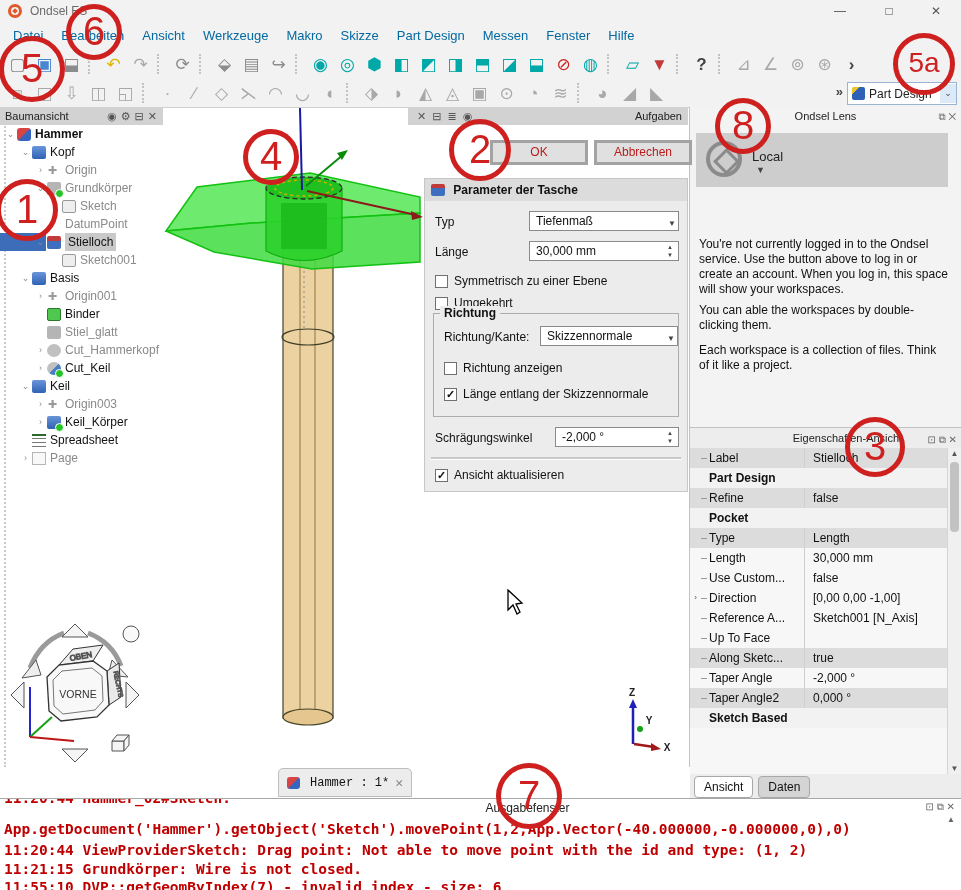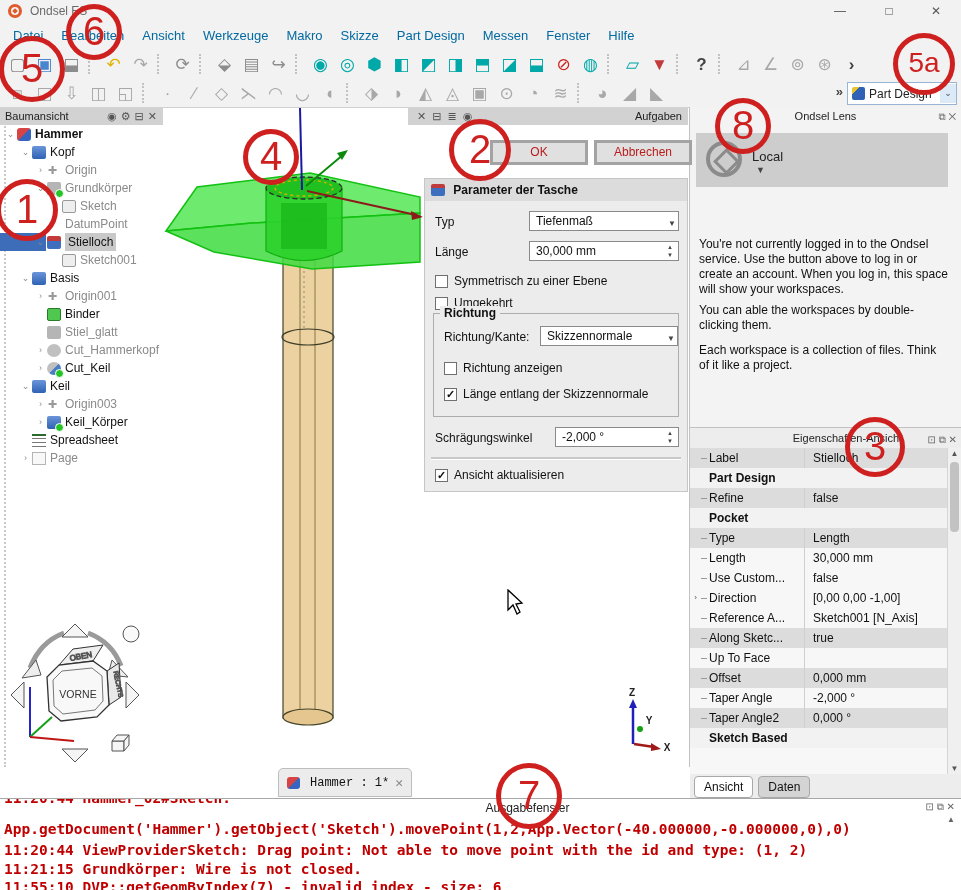--- a/index.html
+++ b/index.html
@@ -578,37 +578,32 @@
           <span class="pname">Direction</span>
           <span class="pval">[0,00 0,00 -1,00]</span>
         </div>
 
         <div class="prow prop">
           <span class="pexp"></span>
           <span class="pname">Reference A...</span>
           <span class="pval">Sketch001 [N_Axis]</span>
         </div>
 
+        <div class="prow prop">
+          <span class="pexp"></span>
+          <span class="pname">Up To Face</span>
+          <span class="pval"></span>
+        </div>
+
         <div class="prow prop shaded">
           <span class="pexp"></span>
           <span class="pname">Along Sketc...</span>
           <span class="pval">true</span>
         </div>
 
-        <div class="prow prop">
-          <span class="pexp"></span>
-          <span class="pname">Up To Face</span>
-          <span class="pval"></span>
-        </div>
-
-        <div class="prow prop shaded">
-          <span class="pexp"></span>
-          <span class="pname">Offset</span>
-          <span class="pval">0,000 mm</span>
-        </div>
 
         <div class="prow prop">
           <span class="pexp"></span>
           <span class="pname">Taper Angle</span>
           <span class="pval">-2,000 °</span>
         </div>
 
         <div class="prow prop shaded">
           <span class="pexp"></span>
           <span class="pname">Taper Angle2</span>

